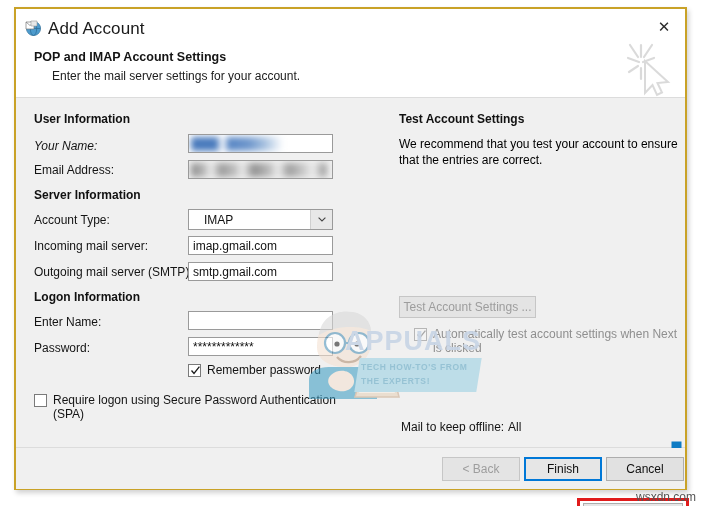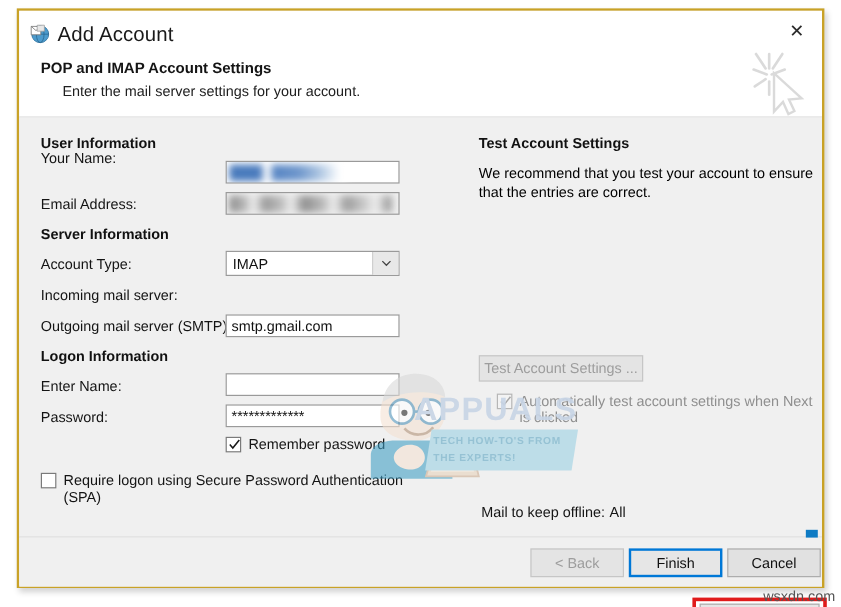--- a/index.html
+++ b/index.html
@@ -173,21 +173,21 @@
     box-sizing: border-box;
     display: flex;
     align-items: center;
     cursor: pointer;
   }
 
   #account-type .at-value {
     flex: 1;
     font-size: 12px;
     color: #111;
-    padding-left: 5px;
+    padding-left: 15px;
   }
 
   #account-type .at-arrow {
     width: 21px;
     height: 100%;
     background: #e8e8e8;
     border-left: 1px solid #cfcfcf;
     display: flex;
     align-items: center;
     justify-content: center;
@@ -454,21 +454,21 @@
           </g>
           <path d="M24 20 L24 52 L31.5 44 L36 54 L41 51.5 L36.5 42 L47 41 Z" fill="#ffffff" stroke="#bdbdbd" stroke-width="2"></path>
         </svg>
       </span>
     </div>
 
     <div id="body">
 
       <span class="sec-title" style="left:18px; top:14px;">User Information</span>
 
-      <span class="fld-label" style="left:18px; top:27px;">Your Name:</span>
+      <span class="fld-label" style="left:18px; top:41px;font-style:italic;">Your Name:</span>
       <div class="textbox" style="left:172px; top:36px; width:145px;">
         <span class="blurred blur-name"></span>
       </div>
 
       <span class="fld-label" style="left:18px; top:65px;">Email Address:</span>
       <div class="textbox disabled" style="left:172px; top:62px; width:145px;">
         <span class="blurred blur-email"></span>
       </div>
 
       <span class="sec-title" style="left:18px; top:90px;">Server Information</span>
@@ -477,20 +477,21 @@
       <div id="account-type" style="left:172px; top:111px; width:145px;">
         <span class="at-value">IMAP</span>
         <span class="at-arrow">
           <svg class="chev" viewBox="0 0 8 5">
             <path d="M0.6 0.6 L4 4 L7.4 0.6" fill="none" stroke="#444" stroke-width="1.1"></path>
           </svg>
         </span>
       </div>
 
       <span class="fld-label" style="left:18px; top:141px;">Incoming mail server:</span>
+      <div class="textbox" style="left:172px; top:138px; width:145px;">imap.gmail.com</div>
 
       <span class="fld-label" style="left:18px; top:167px;">Outgoing mail server (SMTP):</span>
       <div class="textbox" style="left:172px; top:164px; width:145px;">smtp.gmail.com</div>
 
       <span class="sec-title" style="left:18px; top:192px;">Logon Information</span>
 
       <span class="fld-label" style="left:18px; top:217px;">Enter Name:</span>
       <div class="textbox" style="left:172px; top:213px; width:145px;"></div>
 
       <span class="fld-label" style="left:18px; top:243px;">Password:</span>

